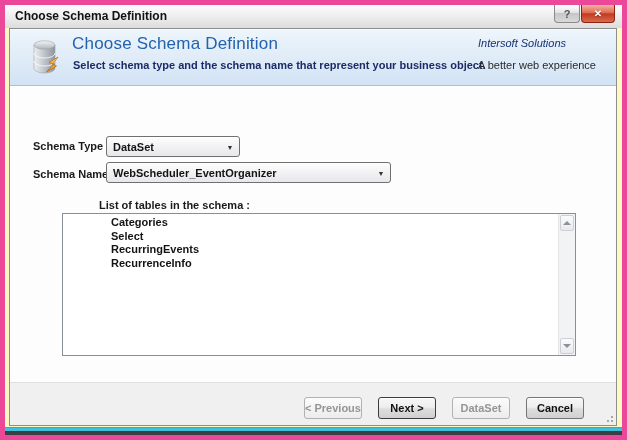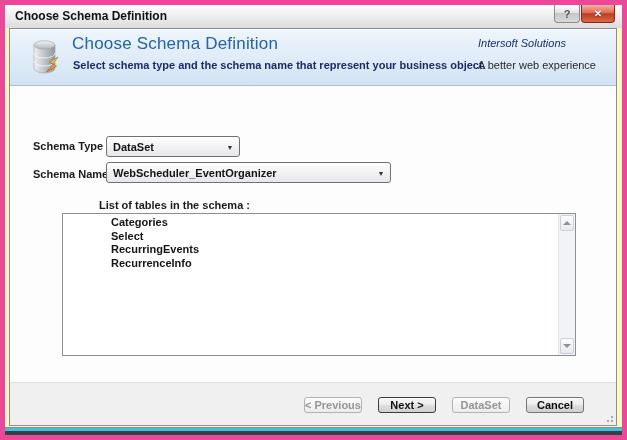--- a/index.html
+++ b/index.html
@@ -125,21 +125,21 @@
   .tri-up{ width:0; height:0; border-left:4px solid transparent; border-right:4px solid transparent; border-bottom:4px solid #8d9299; }
   .tri-down{ width:0; height:0; border-left:4px solid transparent; border-right:4px solid transparent; border-top:4px solid #8d9299; }
 
   
   .footer{
     position:absolute; left:0; right:0; bottom:0; height:43px;
     background:#f0f0f0; border-top:1px solid #dfdfdf;
   }
   .button-row{ position:absolute; right:32px; top:14px; display:flex; gap:16px; }
   .wizard-btn{
-    width:58px; height:16px; font-family:"Liberation Sans", sans-serif;
+    width:58px; height:22px; font-family:"Liberation Sans", sans-serif;
     font-size:11px; font-weight:600; color:#111; border-radius:3px;
     border:1px solid #757575;
     background:linear-gradient(#f6f6f6,#eeeeee 45%,#dddddd 55%,#d0d0d0);
     box-shadow:inset 0 1px 0 #ffffff; cursor:default;
   }
   .wizard-btn.default{ border-color:#3c3c3c;text-align:center; }
   .wizard-btn.disabled{
     border-color:#b2b2b2; color:#959595;
     background:linear-gradient(#fbfbfb,#f3f3f3 55%,#ececec);
     box-shadow:none;

